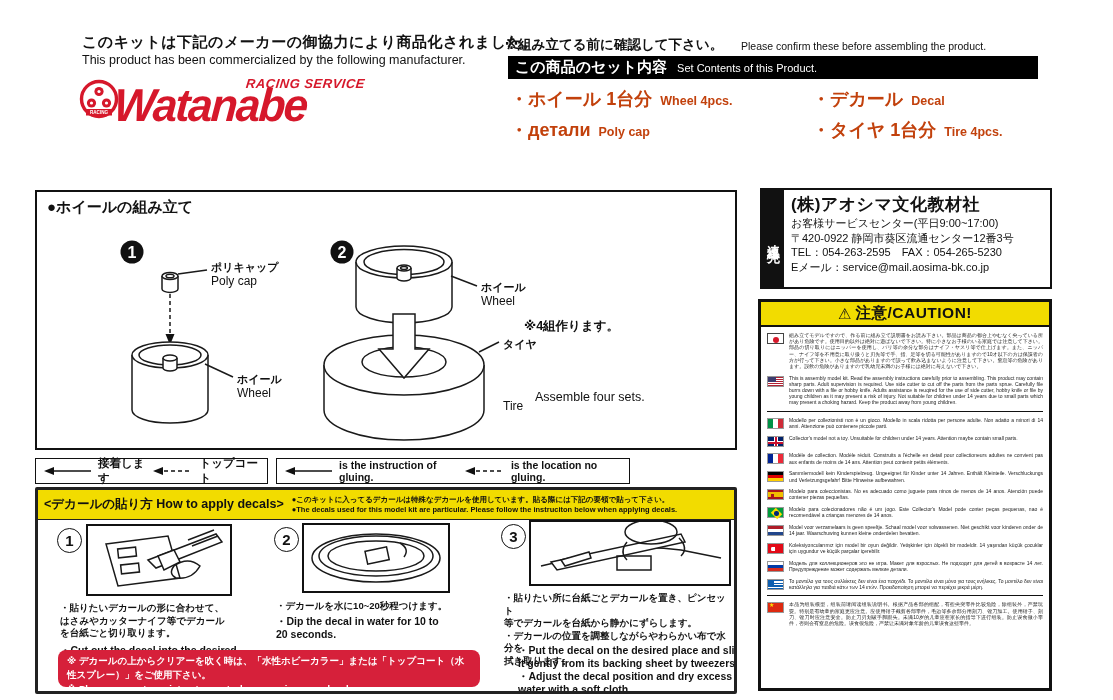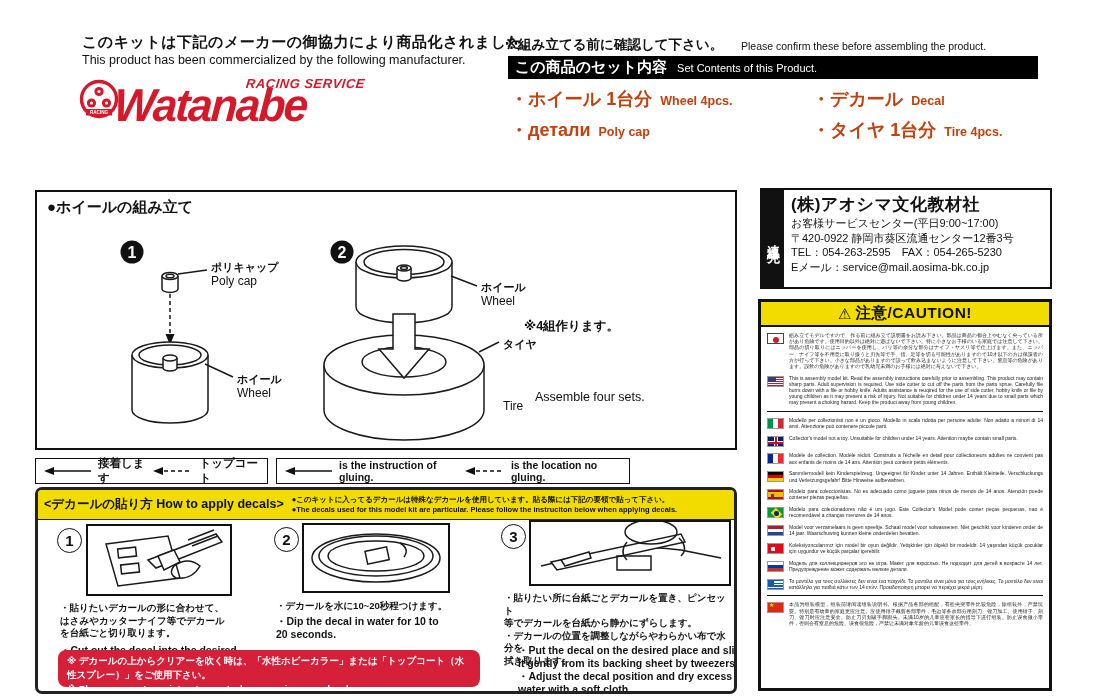--- a/index.html
+++ b/index.html
@@ -39,21 +39,21 @@
 
   
   .legend { top:458px; height:26px; border:1.5px solid #111; display:flex; align-items:center;
     padding:0 8px; gap:6px; background:#fff; }
   .legend.jp { left:35px; width:233px; font-size:11.5px; font-weight:bold; }
   .legend.en { left:276px; width:354px; font-size:10.5px; font-weight:bold; }
   .legend svg { flex:0 0 auto; }
 
   
   .decal-box { left:35px; top:487px; width:702px; height:207px; border:3px solid #222;
-    border-radius:7px; overflow:hidden; background:#fff; }
+    border-radius:2px; overflow:hidden; background:#fff; }
   .decal-head { height:30px; background:#f2dc00; display:flex; align-items:center;
     border-bottom:1.5px solid #222; padding:0 6px; gap:8px; }
   .decal-head .title { font-size:12.5px; font-weight:bold; white-space:nowrap; }
   .decal-head .notes { font-size:7.5px; font-weight:bold; line-height:1.3; white-space:pre-line; }
   .decal-body { position:relative; width:100%; height:172px; }
   .stepnum { width:25px; height:25px; border:1.8px solid #111; border-radius:50%;
     display:flex; align-items:center; justify-content:center; font-size:15px; font-weight:bold; background:#fff; }
   .stepframe { border:2px solid #111; background:#fff; }
   .steptext-jp { font-size:9.5px; font-weight:bold; line-height:1.32; white-space:pre-line; }
   .steptext-en { font-size:10.5px; font-weight:bold; line-height:1.25; white-space:pre-line; }

